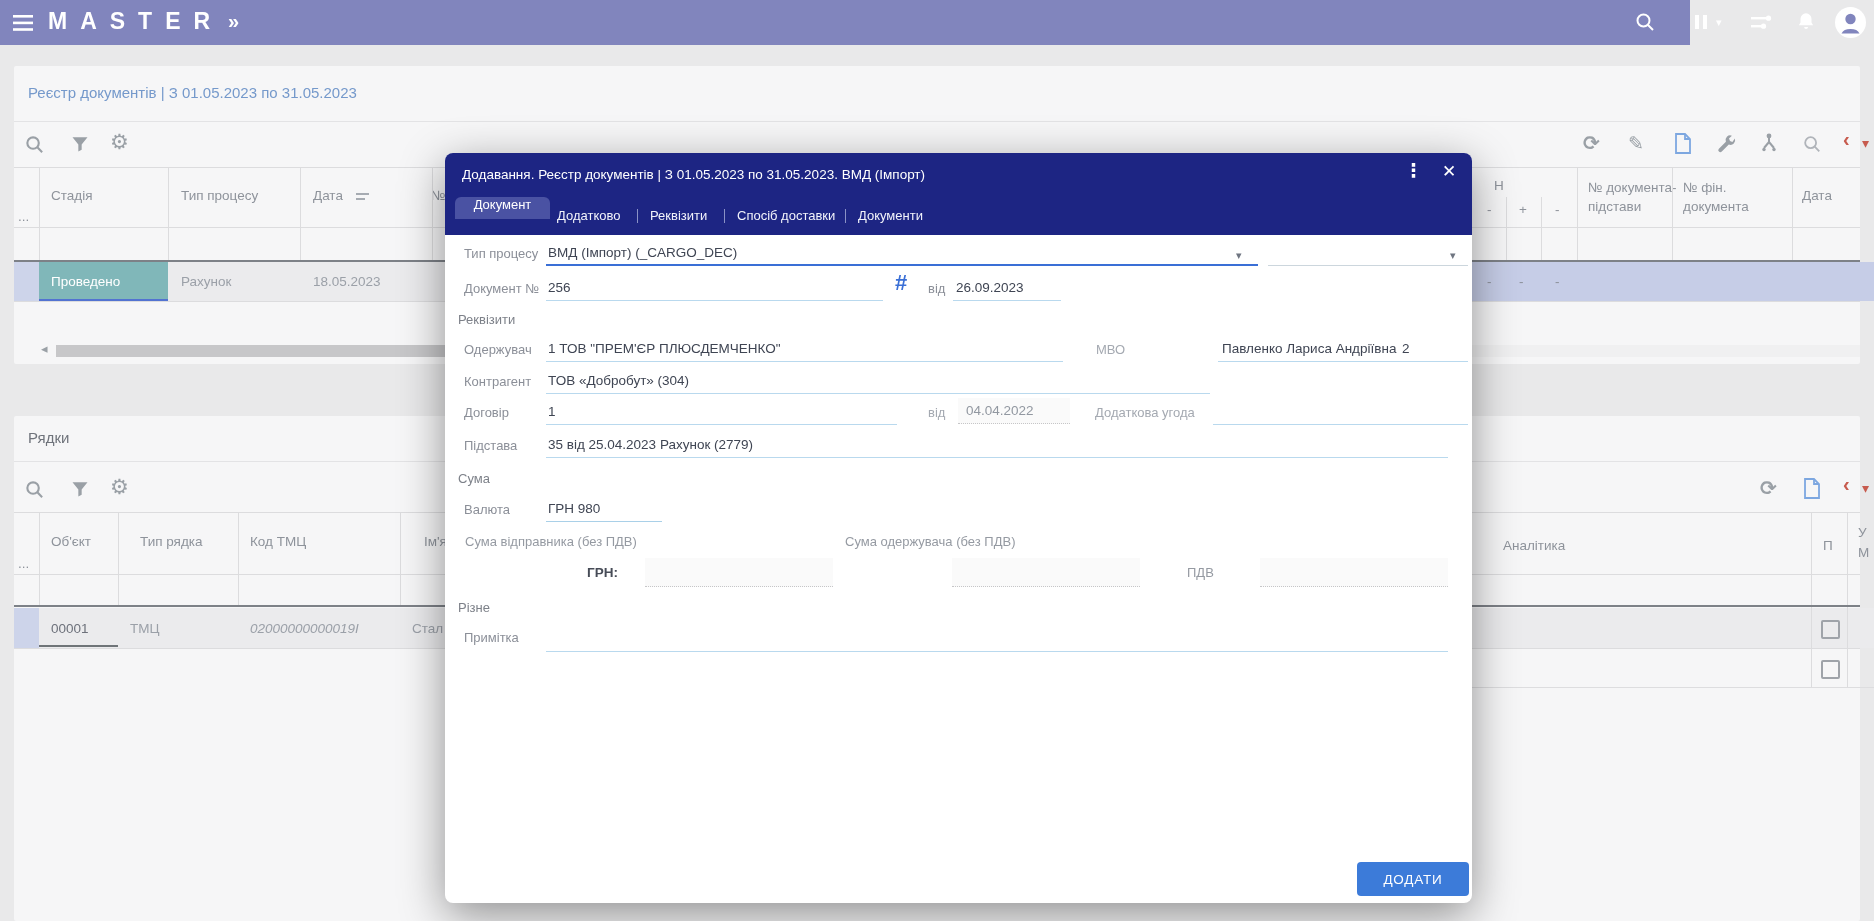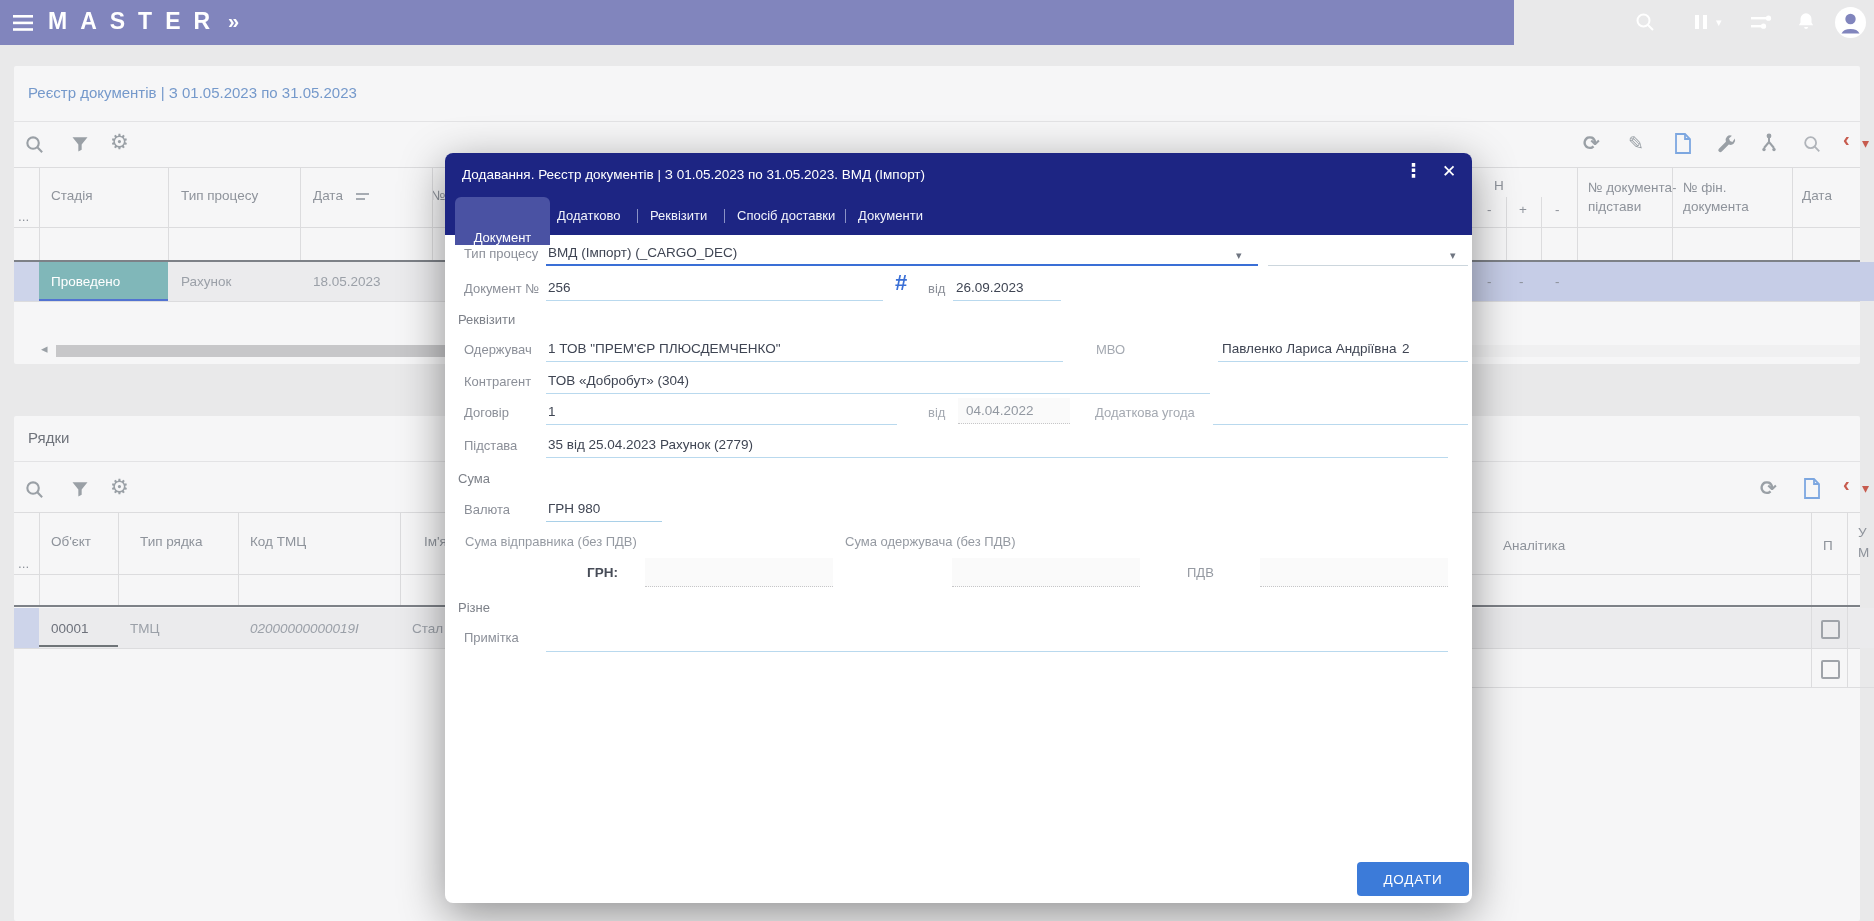--- a/index.html
+++ b/index.html
@@ -16,29 +16,29 @@
   .hline{position:absolute;background:#dcdcde;height:1px;}
   .vline{position:absolute;background:#dcdcde;width:1px;}
   .darksep{position:absolute;background:#7d8187;height:2px;}
   .bluebar{position:absolute;background:#3a6fd6;height:2px;}
   .ulight{position:absolute;background:#b9d9ee;height:1px;}
   .ugray{position:absolute;background:#ccd6dd;height:1px;}
   .glyph{position:absolute;color:#9aa0a6;}
   .red{color:#c75b4e;}
   .box{position:absolute;background:#fafafa;border-bottom:1px dotted #c6c6c8;}
   .cbx{position:absolute;width:15px;height:15px;border:2px solid #9fa3a9;border-radius:2px;background:transparent;}
-  .appbar{position:absolute;left:0;top:0;width:1514px;height:45px;background:#8185bd;}
+  .appbar{position:absolute;left:0;top:0;width:1690px;height:45px;background:#8185bd;}
   .brand{position:absolute;left:48px;top:8px;color:#fff;font-size:23px;font-weight:700;letter-spacing:13px;}
   .brand-arrows{position:absolute;left:228px;top:10px;color:#fff;font-size:20px;font-weight:700;}
   .cardbg{position:absolute;background:#f6f6f7;border-radius:2px;}
   .modalbg{position:absolute;left:445px;top:153px;width:1027px;height:750px;background:#ffffff;
            border-radius:8px;box-shadow:0 12px 45px rgba(0,0,0,.42);}
   .modalhead{position:absolute;left:445px;top:153px;width:1027px;height:82px;background:#1d2583;border-radius:8px 8px 0 0;}
-  .pill{position:absolute;left:455px;top:197px;width:95px;height:48px;background:#4a52a3;border-radius:6px 6px 0 0;
-        display:flex;align-items:flex-end;justify-content:center;}
+  .pill{position:absolute;left:455px;top:197px;width:95px;height:22px;background:#4a52a3;border-radius:6px 6px 0 0;
+        display:flex;align-items:flex-start;justify-content:center;}
   .tab{position:absolute;color:#f2f3fb;font-size:13px;line-height:18px;top:207px;}
   .tabsep{position:absolute;top:209px;width:1px;height:14px;background:#8a91c6;}
   .btn{position:absolute;left:1357px;top:862px;width:112px;height:34px;background:#3c7bd9;border-radius:4px;
        display:flex;align-items:center;justify-content:center;color:#fff;font-size:13.5px;letter-spacing:.8px;}
   .datebox{position:absolute;display:flex;align-items:center;padding-left:8px;box-sizing:border-box;margin-left:8px;}
   svg{display:block;}
 </style>
 </head>
 <body>
 

